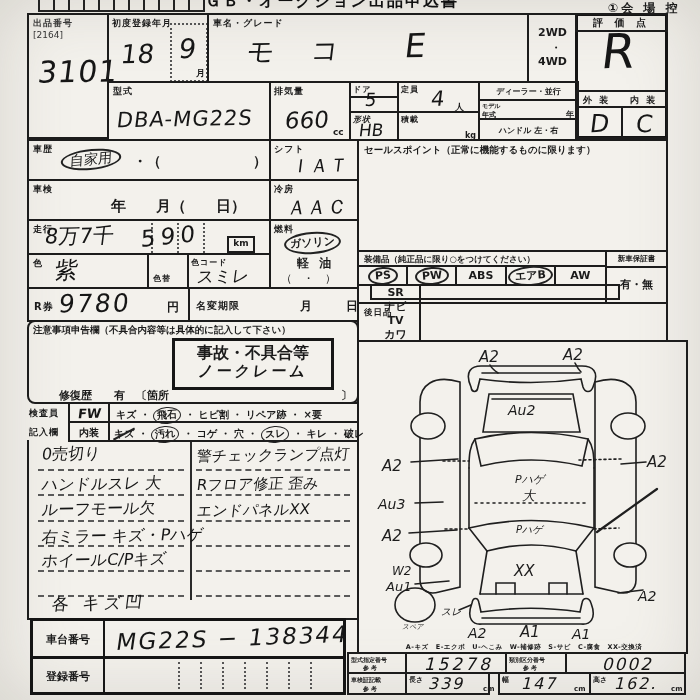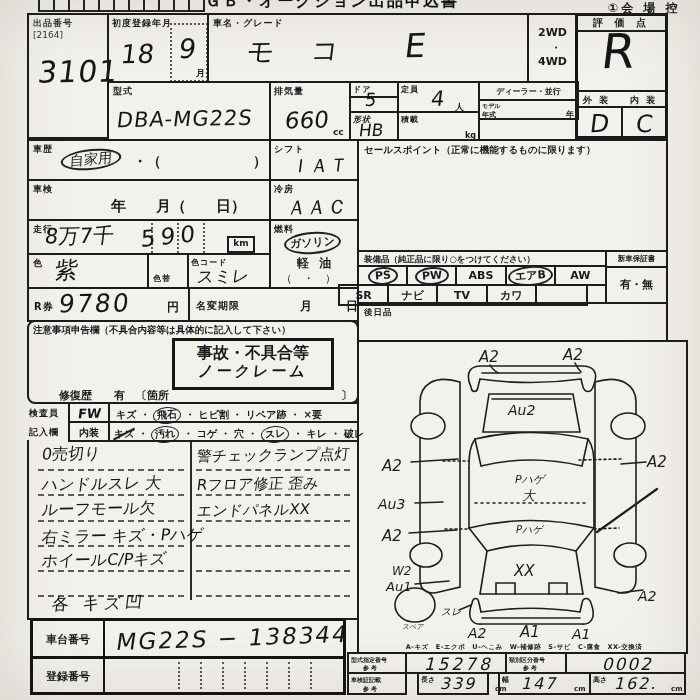--- a/index.html
+++ b/index.html
@@ -117,20 +117,23 @@
     <span class="p" style="left:66px;top:18px;font-size:8px;">kg</span>
   </div>
   <div class="cell" style="left:478px;top:81px;width:101px;height:20px;">
     <div class="p ctr" style="left:0;top:3px;width:100%;font-size:8px;">ディーラー・並行</div>
   </div>
   <div class="cell" style="left:478px;top:99px;width:101px;height:21px;">
     <span class="p" style="left:2px;top:1px;font-size:6px;">モデル</span>
     <span class="p" style="left:2px;top:9px;font-size:7px;">年式</span>
     <span class="p" style="left:86px;top:8px;font-size:8px;">年</span>
   </div>
+  <div class="cell" style="left:478px;top:118px;width:101px;height:23px;">
+    <div class="p ctr" style="left:0;top:5px;width:100%;font-size:8px;">ハンドル 左・右</div>
+  </div>
 
   <div class="cell" style="left:27px;top:139px;width:244px;height:42px;">
     <span class="lbl" style="left:4px;top:2px;">車歴</span>
     <span class="hw" style="left:32px;top:8px;font-size:14px;">
       <span class="circ">自家用</span>
     </span>
     <span class="p" style="left:104px;top:12px;font-size:14px;">・（</span>
     <span class="p" style="left:224px;top:12px;font-size:14px;">）</span>
   </div>
   <div class="cell" style="left:269px;top:139px;width:90px;height:42px;">
@@ -273,21 +276,21 @@
       <div style="width: 20%; border-right: 2px solid rgb(28, 28, 28); box-sizing: border-box; display: flex; align-items: center; justify-content: center; font-size: 11px; font-weight: bold;">
         <span>ABS</span>
       </div>
       <div style="width: 20%; border-right: 2px solid rgb(28, 28, 28); box-sizing: border-box; display: flex; align-items: center; justify-content: center; font-size: 11px; font-weight: bold;">
         <span class="circ" style="padding: 0px 5px 1px;">エアB</span>
       </div>
       <div style="width: 20%; border-right: none; box-sizing: border-box; display: flex; align-items: center; justify-content: center; font-size: 11px; font-weight: bold;">
         <span>AW</span>
       </div>
     </div>
-  <div class="cell" id="equip2" style="left:338px;top:284px;width:250px;height:22px;display:flex;">
+  <div class="cell" id="equip2" style="left:370px;top:284px;width:250px;height:16px;display:flex;flex-direction:column;">
       <div style="width: 20%; border-right: 2px solid rgb(28, 28, 28); box-sizing: border-box; display: flex; align-items: center; justify-content: center; font-size: 11px; font-weight: bold;">
         <span>SR</span>
       </div>
       <div style="width: 20%; border-right: 2px solid rgb(28, 28, 28); box-sizing: border-box; display: flex; align-items: center; justify-content: center; font-size: 11px; font-weight: bold;">
         <span>ナビ</span>
       </div>
       <div style="width: 20%; border-right: 2px solid rgb(28, 28, 28); box-sizing: border-box; display: flex; align-items: center; justify-content: center; font-size: 11px; font-weight: bold;">
         <span>TV</span>
       </div>
       <div style="width: 20%; border-right: 2px solid rgb(28, 28, 28); box-sizing: border-box; display: flex; align-items: center; justify-content: center; font-size: 11px; font-weight: bold;">
@@ -394,21 +397,21 @@
     <div class="p" style="left:2px;top:2px;font-size:6px;">類別区分番号</div>
     <div class="p" style="left:16px;top:10px;font-size:6px;">参 考</div>
   </div>
   <div class="cell" style="left:565px;top:652px;width:121px;height:22px;">
     <span class="hw" style="left:36px;top:2px;font-size:17px;letter-spacing:2px;transform:skewX(-14deg);">0002</span>
   </div>
   <div class="cell" style="left:347px;top:672px;width:60px;height:23px;">
     <div class="p" style="left:2px;top:2px;font-size:6px;">車検証記載</div>
     <div class="p" style="left:14px;top:11px;font-size:6px;">参 考</div>
   </div>
-  <div class="cell" style="left:405px;top:672px;width:72px;height:23px;margin-left:12px;">
+  <div class="cell" style="left:405px;top:672px;width:85px;height:23px;">
     <span class="p" style="left:2px;top:1px;font-size:7px;">長さ</span>
     <span class="hw" style="left:22px;top:2px;font-size:16px;letter-spacing:2px;transform:skewX(-14deg);">339</span>
     <span class="p" style="left:76px;top:11px;font-size:7px;">cm</span>
   </div>
   <div class="cell" style="left:498px;top:672px;width:93px;height:23px;">
     <span class="p" style="left:2px;top:1px;font-size:7px;">幅</span>
     <span class="hw" style="left:22px;top:2px;font-size:16px;letter-spacing:2px;transform:skewX(-14deg);">147</span>
     <span class="p" style="left:74px;top:11px;font-size:7px;">cm</span>
   </div>
   <div class="cell" style="left:589px;top:672px;width:97px;height:23px;">

